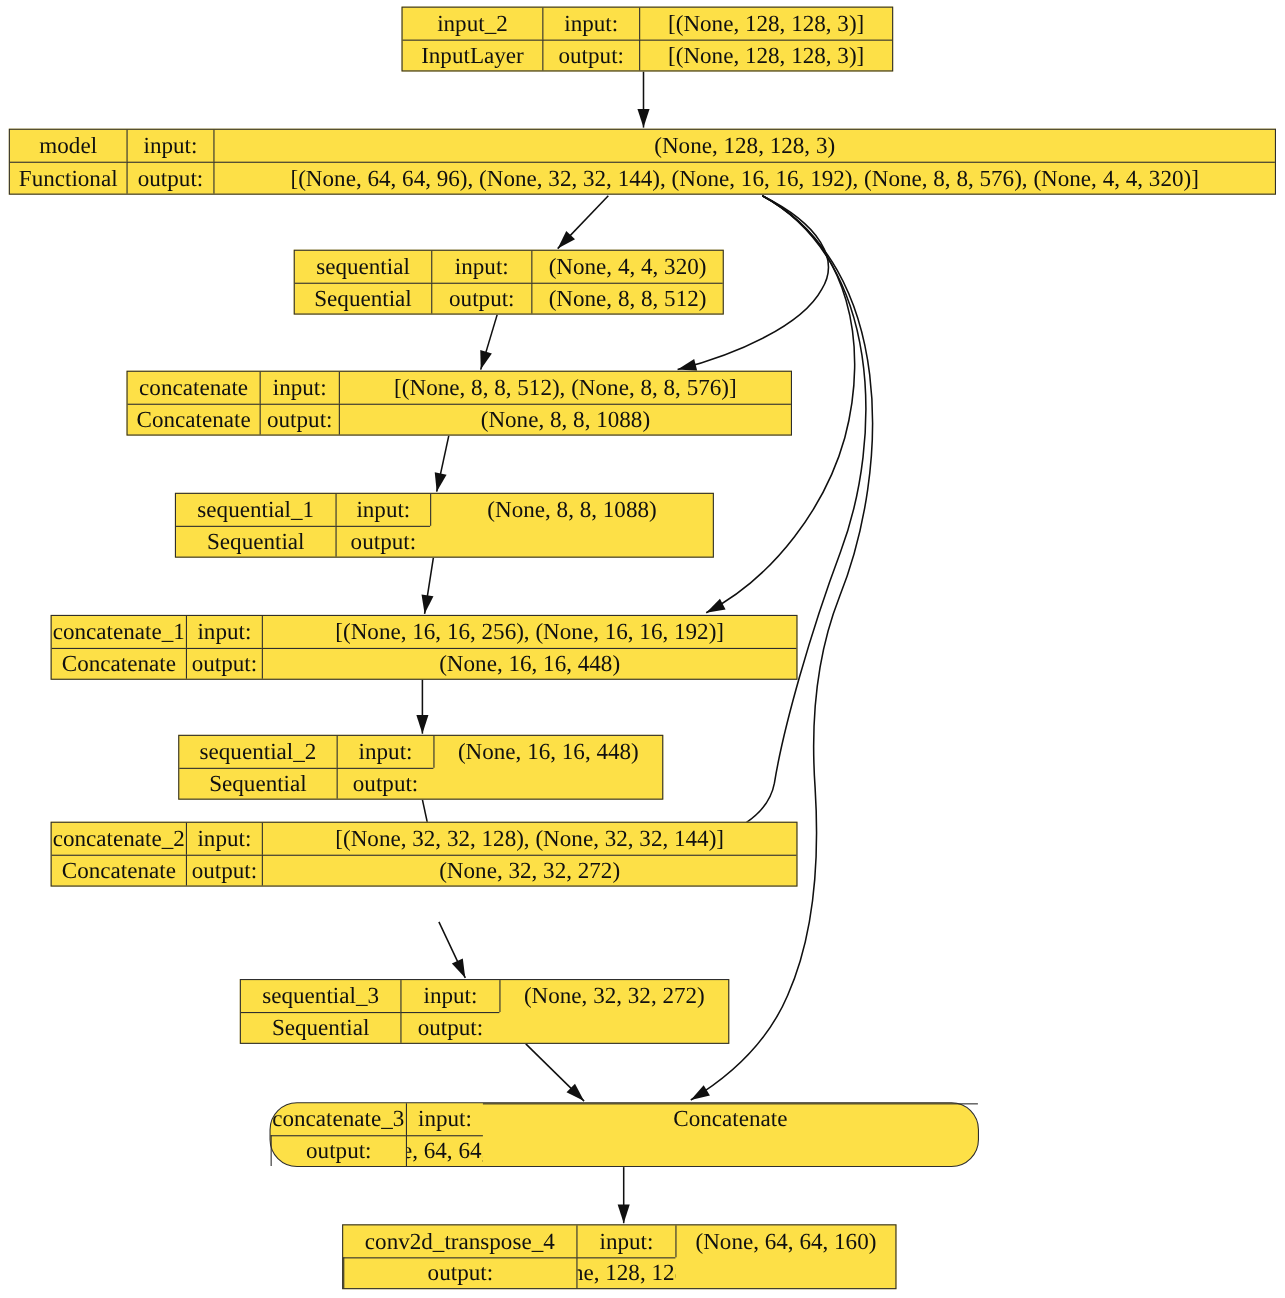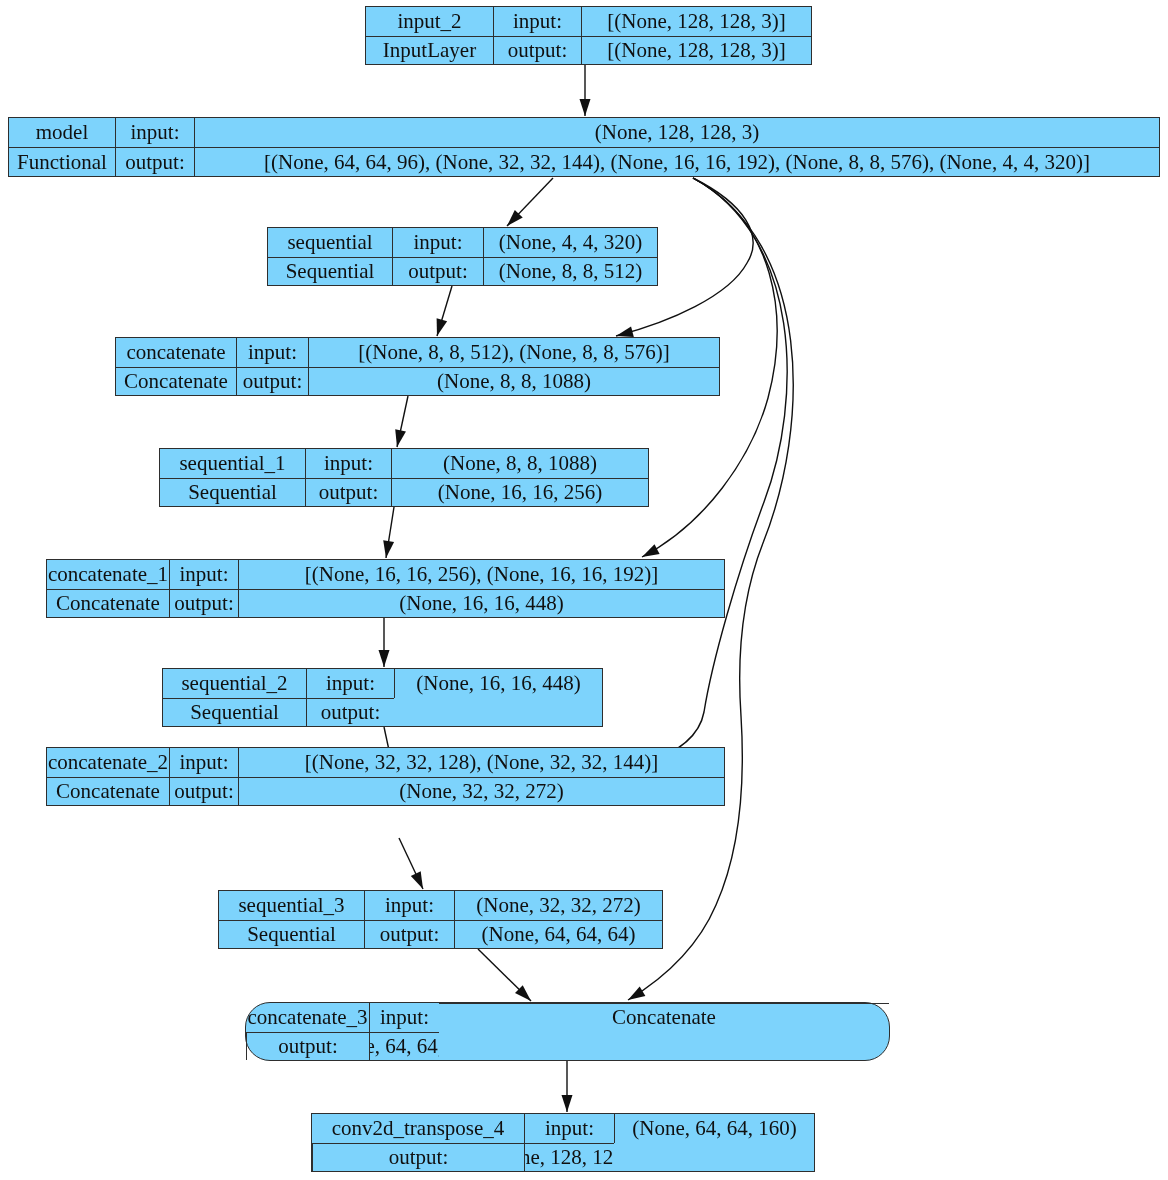--- a/index.html
+++ b/index.html
@@ -9,21 +9,21 @@
     font-family:"Liberation Serif","DejaVu Serif",serif;
     color:var(--text,#101010);
     overflow:hidden;
   }
   .edges{position:absolute;left:0;top:0;width:1168px;height:1180px;}
   .edges path.e{fill:none;stroke:var(--edge,#101010);stroke-width:1.4px;}
   .edges marker path{fill:var(--edge,#101010);stroke:none;}
   .node{
     position:absolute;display:grid;grid-template-rows:1fr 1fr;
     border:1px solid var(--border,#2e2e2e);
-    background:#7dd3fc;box-sizing:border-box;
+    background:#fde047;box-sizing:border-box;
   }
   .cell{
     display:flex;align-items:center;justify-content:center;
     font-size:21px;line-height:1;white-space:nowrap;
     padding:0 4px;box-sizing:border-box;overflow:hidden;
   }
   .cell.c2,.cell.c3{border-left:1px solid var(--border,#2e2e2e);}
   .cell.r2{border-top:1px solid var(--border,#2e2e2e);font-family:Liberation Serif, serif;}
 </style>
 </head>
@@ -88,21 +88,20 @@
     <div class="cell c2 r2">output:</div>
     <div class="cell c3 r2">(None, 8, 8, 1088)</div>
   </div>
 
   <div class="node" style="left:159px;top:448px;width:490px;height:59px;grid-template-columns:145px 86px 1fr;">
     <div class="cell c1 r1">sequential_1</div>
     <div class="cell c2 r1">input:</div>
     <div class="cell c3 r1">(None, 8, 8, 1088)</div>
     <div class="cell c1 r2">Sequential</div>
     <div class="cell c2 r2">output:</div>
-    <div class="cell c3 r2">(None, 16, 16, 256)</div>
   </div>
 
   <div class="node" style="left:46px;top:559px;width:679px;height:59px;grid-template-columns:122px 69px 1fr;">
     <div class="cell c1 r1">concatenate_1</div>
     <div class="cell c2 r1">input:</div>
     <div class="cell c3 r1">[(None, 16, 16, 256), (None, 16, 16, 192)]</div>
     <div class="cell c1 r2">Concatenate</div>
     <div class="cell c2 r2">output:</div>
     <div class="cell c3 r2">(None, 16, 16, 448)</div>
   </div>
@@ -123,21 +122,20 @@
     <div class="cell c2 r2">output:</div>
     <div class="cell c3 r2">(None, 32, 32, 272)</div>
   </div>
 
   <div class="node" style="left:218px;top:890px;width:445px;height:59px;grid-template-columns:145px 90px 1fr;">
     <div class="cell c1 r1">sequential_3</div>
     <div class="cell c2 r1">input:</div>
     <div class="cell c3 r1">(None, 32, 32, 272)</div>
     <div class="cell c1 r2">Sequential</div>
     <div class="cell c2 r2">output:</div>
-    <div class="cell c3 r2">(None, 64, 64, 64)</div>
   </div>
 
   <div class="node" style="left:245px;top:1002px;width:645px;height:59px;grid-template-columns:123px 70px 1fr;border-radius:25px;">
     <div class="cell c1 r1">concatenate_3</div>
     <div class="cell c2 r1">input:</div>
     <div class="cell c1 r2">Concatenate</div>
     <div class="cell c2 r2">output:</div>
     <div class="cell c3 r2">(None, 64, 64, 160)</div>
   </div>
 

